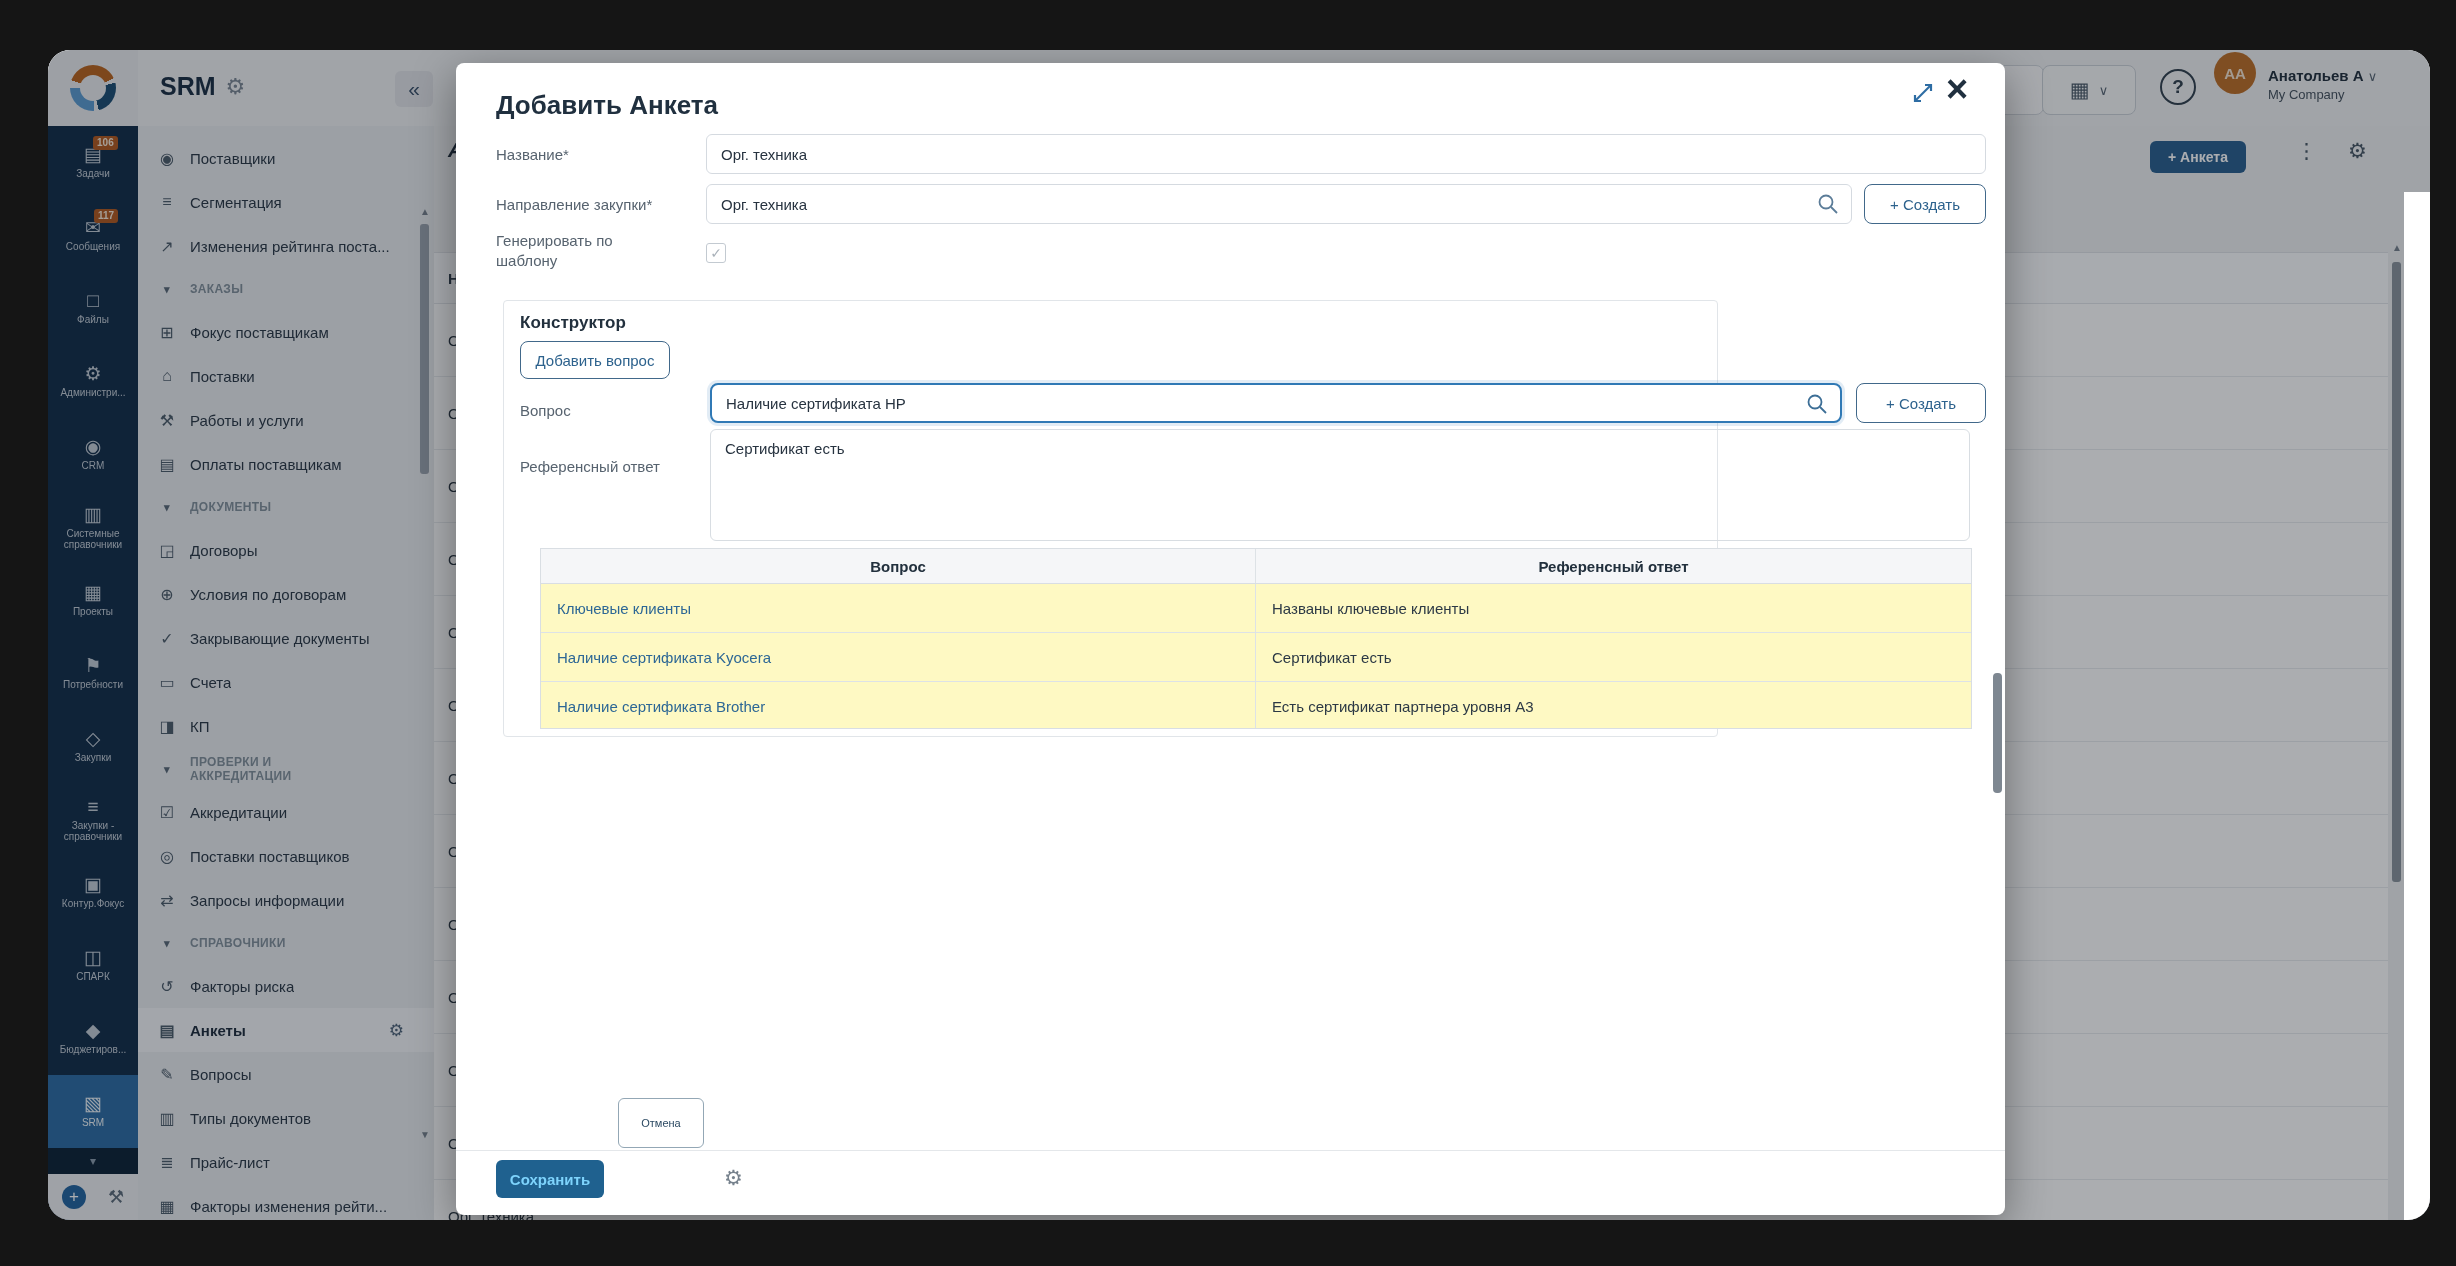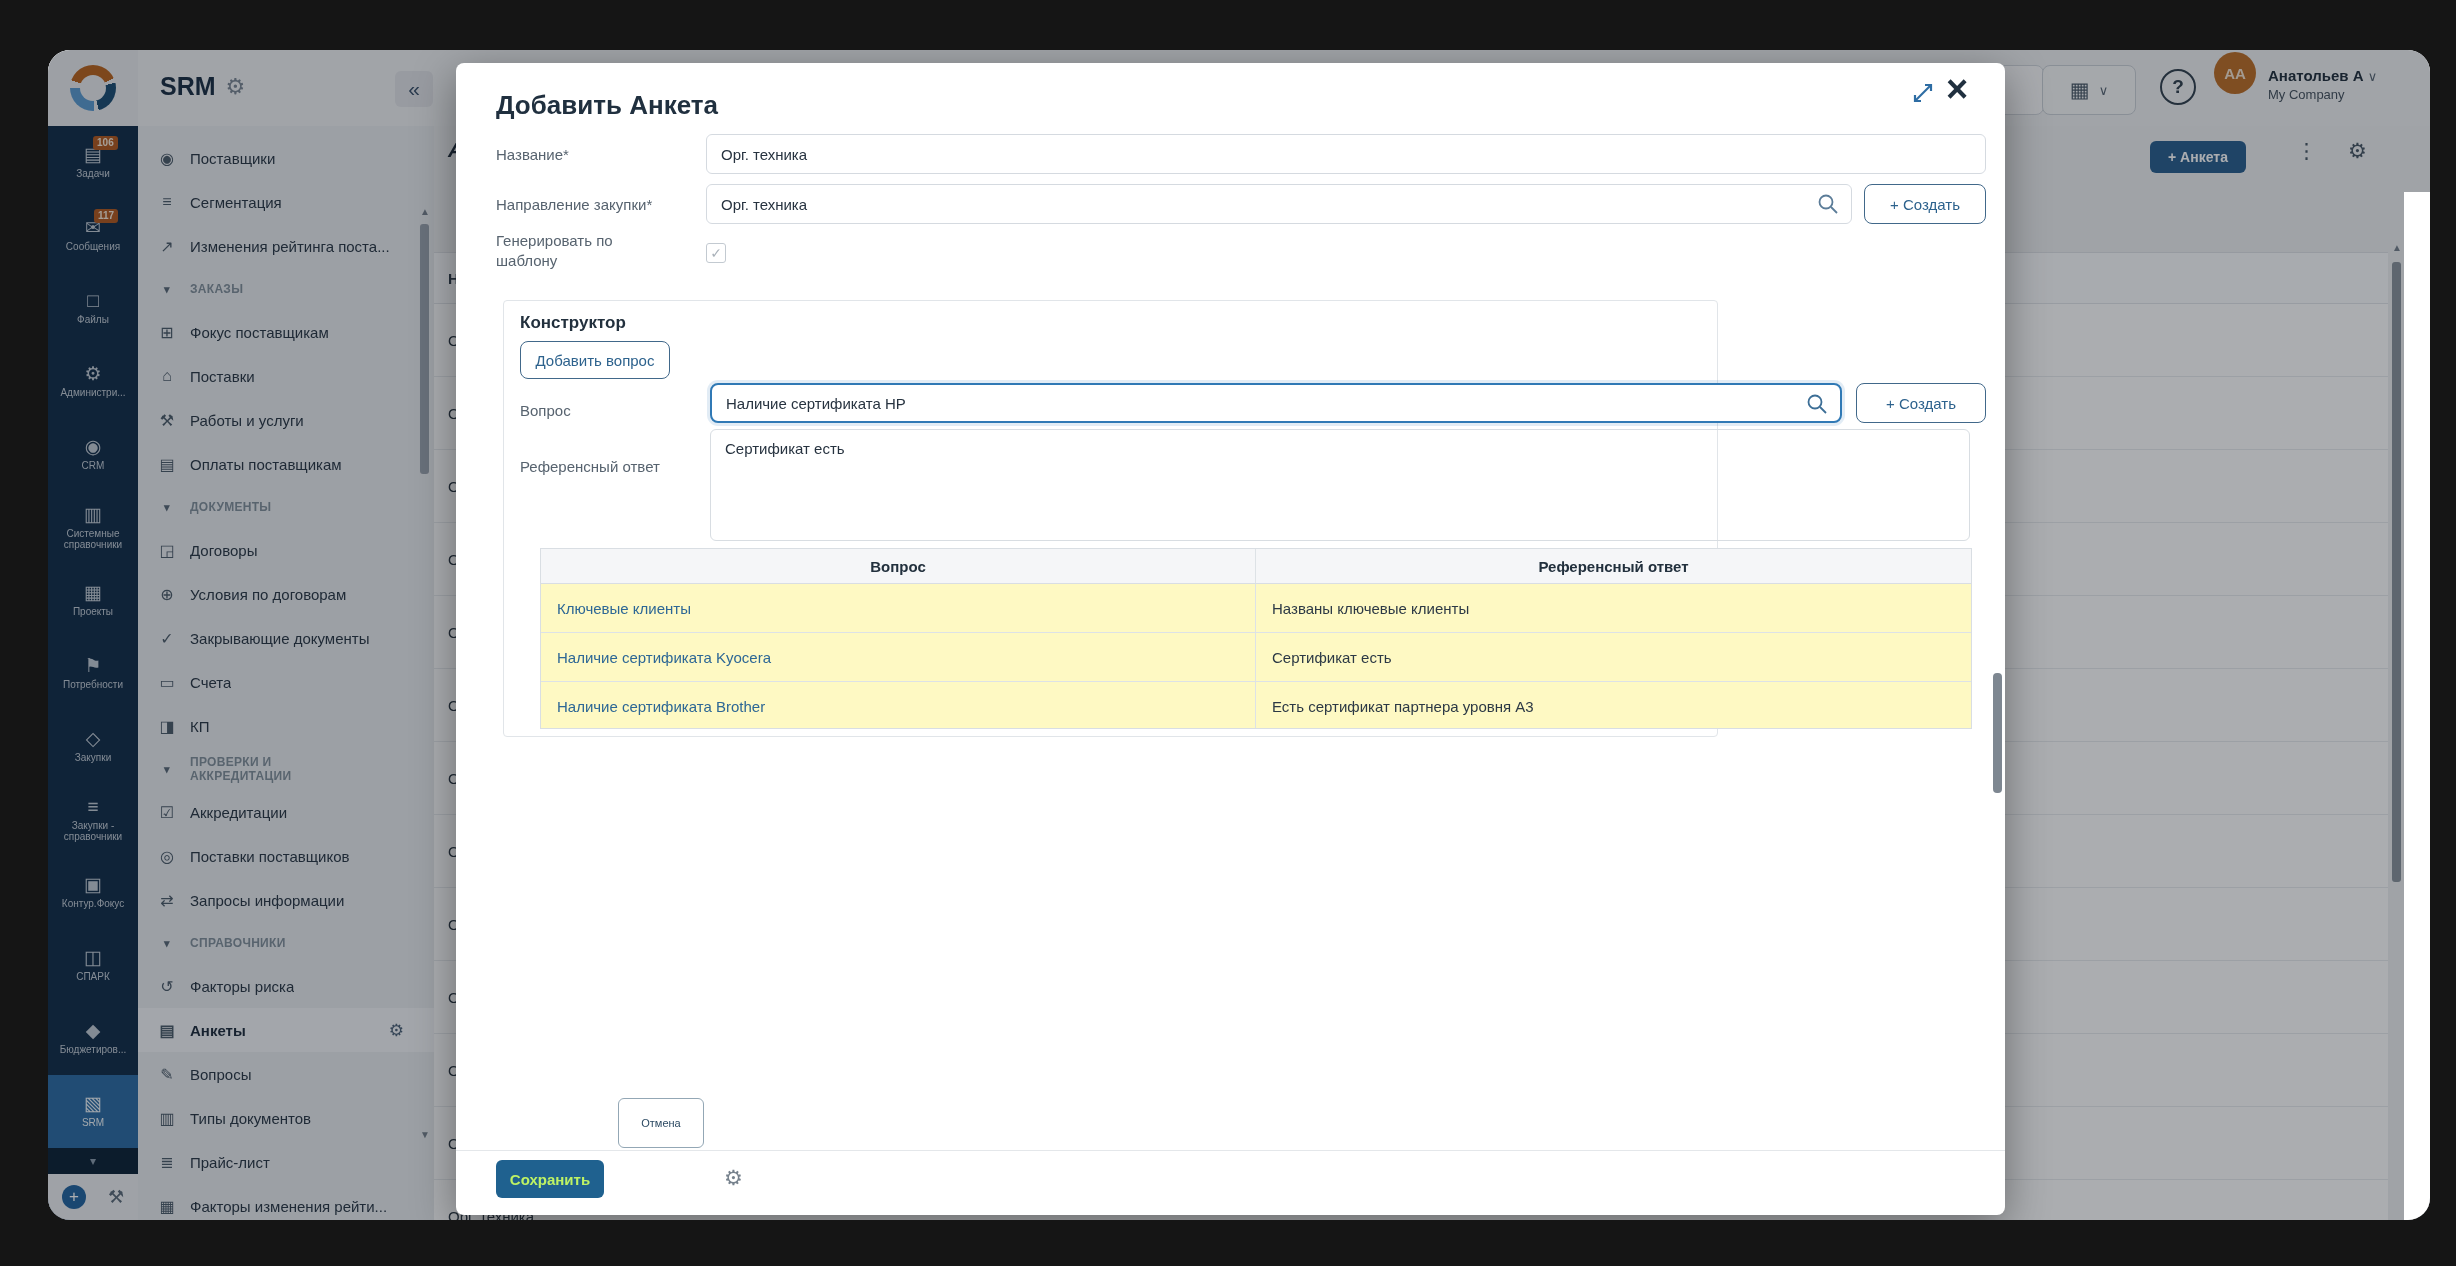--- a/index.html
+++ b/index.html
@@ -87,21 +87,21 @@
   .ta{position:absolute;left:206px;top:128px;width:1260px;height:112px;border:1px solid #d8dde2;border-radius:6px;padding:10px 14px;font-size:15px;color:#273340;box-sizing:border-box}
   .q-table{position:absolute;left:36px;top:247px;width:1432px;height:181px;overflow:hidden;border:1px solid #d9dee3;box-sizing:border-box}
   .qt-head{display:flex;height:34px;background:#f5f6f8;border-bottom:1px solid #d9dee3;font-weight:bold;font-size:15px;color:#22303d}
   .qt-hc{width:50%;display:flex;align-items:center;justify-content:center;box-sizing:border-box}
   .qt-hc:first-child,.qt-c:first-child{border-right:1px solid #dde2e6}
   .qt-row{display:flex;height:48px;border-bottom:1px solid #dde2e6;font-size:15px;background:#fef9c3}
   .qt-c{width:50%;display:flex;align-items:center;padding:0 16px;box-sizing:border-box;color:#2c3945}
   .qt-link{color:var(--link)}
   .modal-sb{position:absolute;right:3px;top:610px;width:9px;height:120px;background:#7e8791;border-radius:4px}
   .m-divider{position:absolute;left:0;right:0;top:1087px;border-top:1px solid #e4e7ea}
-  .btn-save{position:absolute;left:40px;top:1097px;width:108px;height:38px;background:var(--save);color:#bef264;border-radius:6px;font-size:15px;font-weight:bold;display:flex;align-items:center;justify-content:center}
+  .btn-save{position:absolute;left:40px;top:1097px;width:108px;height:38px;background:var(--save);color:#7dd3fc;border-radius:6px;font-size:15px;font-weight:bold;display:flex;align-items:center;justify-content:center}
   .btn-cancel{position:absolute;left:162px;top:1035px;width:86px;height:50px;border:1px solid #93a7b5;border-radius:6px;color:#2c4a63;font-size:11px;display:flex;align-items:center;justify-content:center;box-sizing:border-box;background:#fff}
   .f-gear{position:absolute;left:268px;top:1103px;font-size:21px;color:#77828d}
 </style>
 </head>
 <body>
 
 <div class="stage">
   <div class="app">
 
     <div class="hdr">

